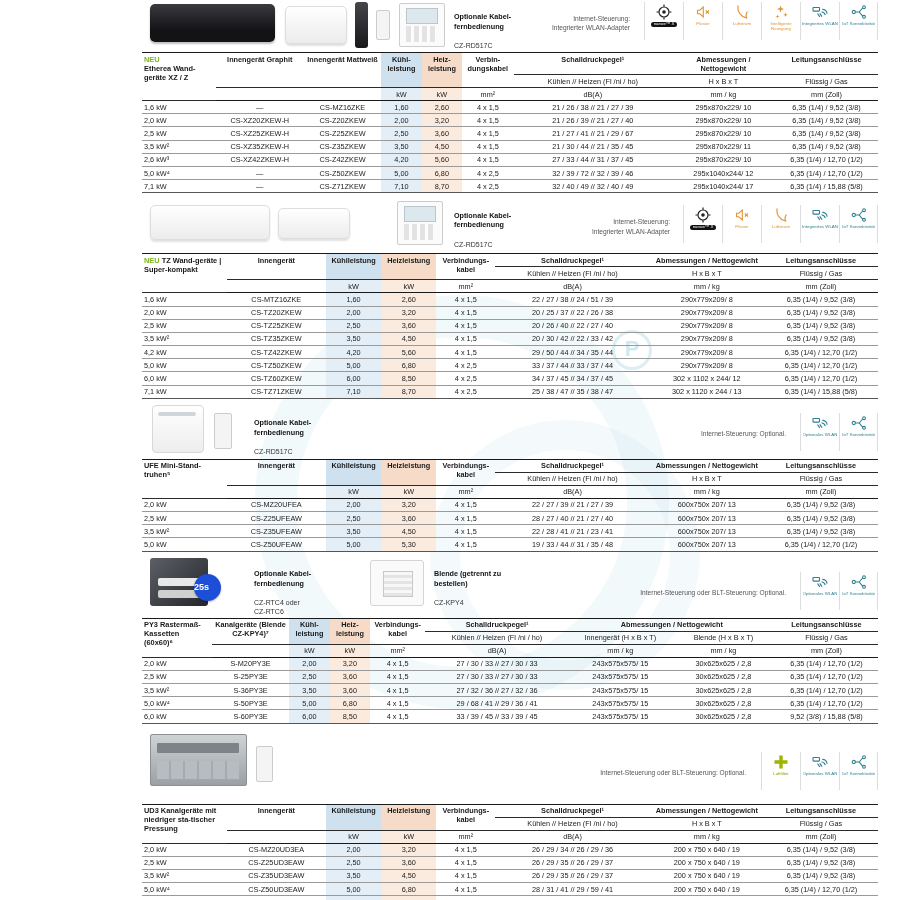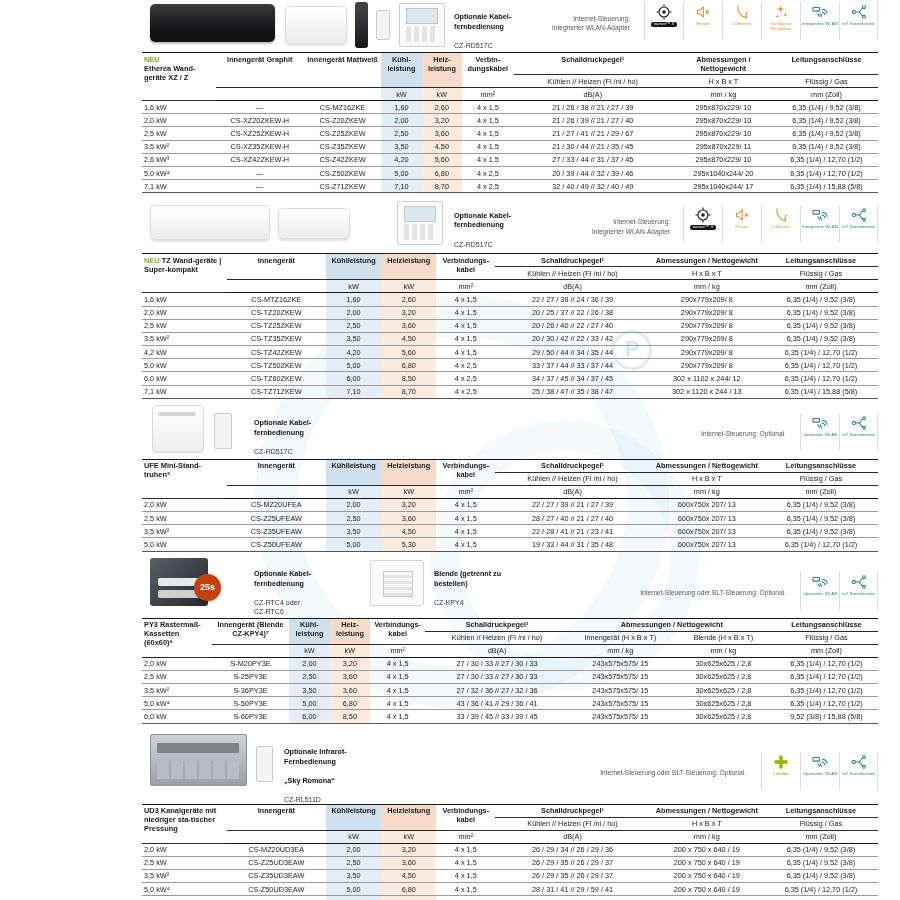--- a/index.html
+++ b/index.html
@@ -24,21 +24,21 @@
   .wired-remote{width:44px;height:42px;border:1px solid #ccc;background:#fbfbfb;border-radius:2px;}
   .wired-remote .scr{position:absolute;left:6px;top:4px;width:30px;height:14px;background:#dde8ee;border:1px solid #b9c6cc;}
   .wired-remote .keys{position:absolute;left:6px;bottom:4px;width:30px;height:16px;
       background:repeating-linear-gradient(90deg,#d9d9d9 0 5px,#fff 5px 8px),repeating-linear-gradient(0deg,#d9d9d9 0 4px,#fff 4px 7px);opacity:.7;}
   .console{width:50px;height:46px;border:1px solid #d8d8d8;border-radius:4px;background:linear-gradient(180deg,#fff,#ededed);}
   .console .slot{position:absolute;left:5px;top:6px;width:38px;height:4px;background:#cfd6d9;border-radius:2px;}
   .cassette-dark{width:58px;height:48px;background:linear-gradient(135deg,#5c6066,#23262a);border-radius:3px;}
   .cassette-dark .vane{position:absolute;left:8px;top:20px;width:42px;height:8px;background:#e8e8e8;border-radius:2px;box-shadow:0 12px 0 #cfcfcf;}
   .cassette-white{width:52px;height:44px;border:1px solid #d5d5d5;background:#fafafa;border-radius:3px;}
   .cassette-white .grille{position:absolute;left:12px;top:10px;width:28px;height:24px;border:1px solid #c9c9c9;background:repeating-linear-gradient(0deg,#e4e4e4 0 3px,#f7f7f7 3px 6px);}
-  .badge25{position:absolute;width:27px;height:27px;border-radius:50%;background:#c2410c;color:#fff;font-size:9px;font-weight:bold;text-align:center;line-height:27px;box-shadow:0 1px 2px rgba(0,0,0,.3);}
+  .badge25{position:absolute;width:27px;height:27px;border-radius:50%;background:#1d4ed8;color:#fff;font-size:9px;font-weight:bold;text-align:left;line-height:27px;box-shadow:0 1px 2px rgba(0,0,0,.3);}
   .duct{width:95px;height:50px;background:linear-gradient(180deg,#cfd3d6,#9aa0a5);border:1px solid #8b9095;border-radius:2px;}
   .duct .flange{position:absolute;left:6px;top:8px;width:82px;height:10px;background:#7d8388;border-radius:1px;}
   .duct .panel{position:absolute;left:6px;bottom:6px;width:82px;height:18px;background:repeating-linear-gradient(90deg,#b7bcc0 0 12px,#a4aaae 12px 14px);}
   
   .note{position:absolute;font-size:7px;line-height:1.35;color:#333;white-space:pre-line;}
   .note b{display:block;color:#111;font-size:7.2px;white-space:pre-line;}
   .steer{position:absolute;font-size:6.6px;color:#555;text-align:right;line-height:1.4;white-space:pre-line;}
   .badges{position:absolute;display:flex;top:2px;}
   .badge{width:39px;height:38px;border-left:1px solid #ddd;display:flex;flex-direction:column;align-items:center;justify-content:flex-start;padding-top:2px;box-sizing:border-box;}
   .badge:last-child{border-right:1px solid #ddd;}
@@ -244,22 +244,22 @@
               <td>295x870x229/ 10</td>
               <td>6,35 (1/4) / 12,70 (1/2)</td>
             </tr>
             <tr>
               <td class="cap">5,0 kW⁴</td>
               <td>—</td>
               <td>CS-Z50ZKEW</td>
               <td class="cool">5,00</td>
               <td class="heat">6,80</td>
               <td>4 x 2,5</td>
-              <td>20 / 39 / 44 // 32 / 39 / 46</td>
-              <td>295x1040x244/ 20</td>
+              <td>32 / 39 / 72 // 32 / 39 / 46</td>
+              <td>295x1040x244/ 12</td>
               <td>6,35 (1/4) / 12,70 (1/2)</td>
             </tr>
             <tr>
               <td class="cap">7,1 kW</td>
               <td>—</td>
               <td>CS-Z71ZKEW</td>
               <td class="cool">7,10</td>
               <td class="heat">8,70</td>
               <td>4 x 2,5</td>
               <td>32 / 40 / 49 // 32 / 40 / 49</td>
@@ -373,21 +373,21 @@
               <th>mm (Zoll)</th>
             </tr>
           </thead>
           <tbody>
             <tr>
               <td class="cap">1,6 kW</td>
               <td>CS-MTZ16ZKE</td>
               <td class="cool">1,60</td>
               <td class="heat">2,60</td>
               <td>4 x 1,5</td>
-              <td>22 / 27 / 38 // 24 / 36 / 39</td>
+              <td>22 / 27 / 38 // 24 / 51 / 39</td>
               <td>290x779x209/ 8</td>
               <td>6,35 (1/4) / 9,52 (3/8)</td>
             </tr>
             <tr>
               <td class="cap">2,0 kW</td>
               <td>CS-TZ20ZKEW</td>
               <td class="cool">2,00</td>
               <td class="heat">3,20</td>
               <td>4 x 1,5</td>
               <td>20 / 25 / 37 // 22 / 26 / 38</td>
@@ -629,21 +629,21 @@
             <col style="width: 5.5%;">
             <col style="width: 7.5%;">
             <col style="width: 19.5%;">
             <col style="width: 14%;">
             <col style="width: 14%;">
             <col style="width: 14%;">
           </colgroup>
           <thead>
             <tr>
               <th rowspan="3" class="tcol">PY3 Rastermaß-Kassetten (60x60)⁶</th>
-              <th colspan="1" rowspan="2">Innengerät (Blende CZ-KPY4)⁷</th>
+              <th colspan="1" rowspan="2">Kanalgeräte (Blende CZ-KPY4)⁷</th>
               <th colspan="1" rowspan="2" class="coolh">Kühl- leistung</th>
               <th colspan="1" rowspan="2" class="heath">Heiz- leistung</th>
               <th colspan="1" rowspan="2">Verbindungs- kabel</th>
               <th colspan="1" rowspan="1">Schalldruckpegel¹</th>
               <th colspan="2" rowspan="1">Abmessungen / Nettogewicht</th>
               <th colspan="1" rowspan="1">Leitungsanschlüsse</th>
             </tr>
             <tr>
               <th class="sub">Kühlen // Heizen (Fl /ni / ho)</th>
               <th class="sub">Innengerät (H x B x T)</th>
@@ -694,21 +694,21 @@
               <td>243x575x575/ 15</td>
               <td>30x625x625 / 2,8</td>
               <td>6,35 (1/4) / 12,70 (1/2)</td>
             </tr>
             <tr>
               <td class="cap">5,0 kW⁴</td>
               <td>S-50PY3E</td>
               <td class="cool">5,00</td>
               <td class="heat">6,80</td>
               <td>4 x 1,5</td>
-              <td>43 / 36 / 41 // 29 / 36 / 41</td>
+              <td>29 / 68 / 41 // 29 / 36 / 41</td>
               <td>243x575x575/ 15</td>
               <td>30x625x625 / 2,8</td>
               <td>6,35 (1/4) / 12,70 (1/2)</td>
             </tr>
             <tr>
               <td class="cap">6,0 kW</td>
               <td>S-60PY3E</td>
               <td class="cool">6,00</td>
               <td class="heat">8,50</td>
               <td>4 x 1,5</td>
@@ -721,26 +721,20 @@
         </table>
     </section>
 
     <section class="sec">
       <div class="intro" style="height:78px;">
         <div class="img duct" style="left:8px;top:10px;">
           <span class="flange"></span>
           <span class="panel"></span>
         </div>
         <div class="img remote-small" style="left:114px;top:22px;width:15px;height:34px;"></div>
-        <div class="note" style="left:142px;top:14px;">
-          <b>Optionale Infrarot-
-Fernbedienung</b>
-          <b>„Sky Romona“</b>
-          <span>CZ-RL511D</span>
-        </div>
         <div class="steer" style="right:132px;top:44px;">Internet-Steuerung oder BLT-Steuerung: Optional.</div>
         <div class="badges" style="right:0;top:28px;">
             <div class="badge">
               <span class="bicon c-green">
                 <svg viewBox="0 0 16 16" fill="currentColor">
                   <path d="M6.3 1.5h3.4v4.8h4.8v3.4H9.7v4.8H6.3V9.7H1.5V6.3h4.8z"></path>
                 </svg>
               </span>
               <span class="blabel l-green">Luftfilter</span>
             </div>

